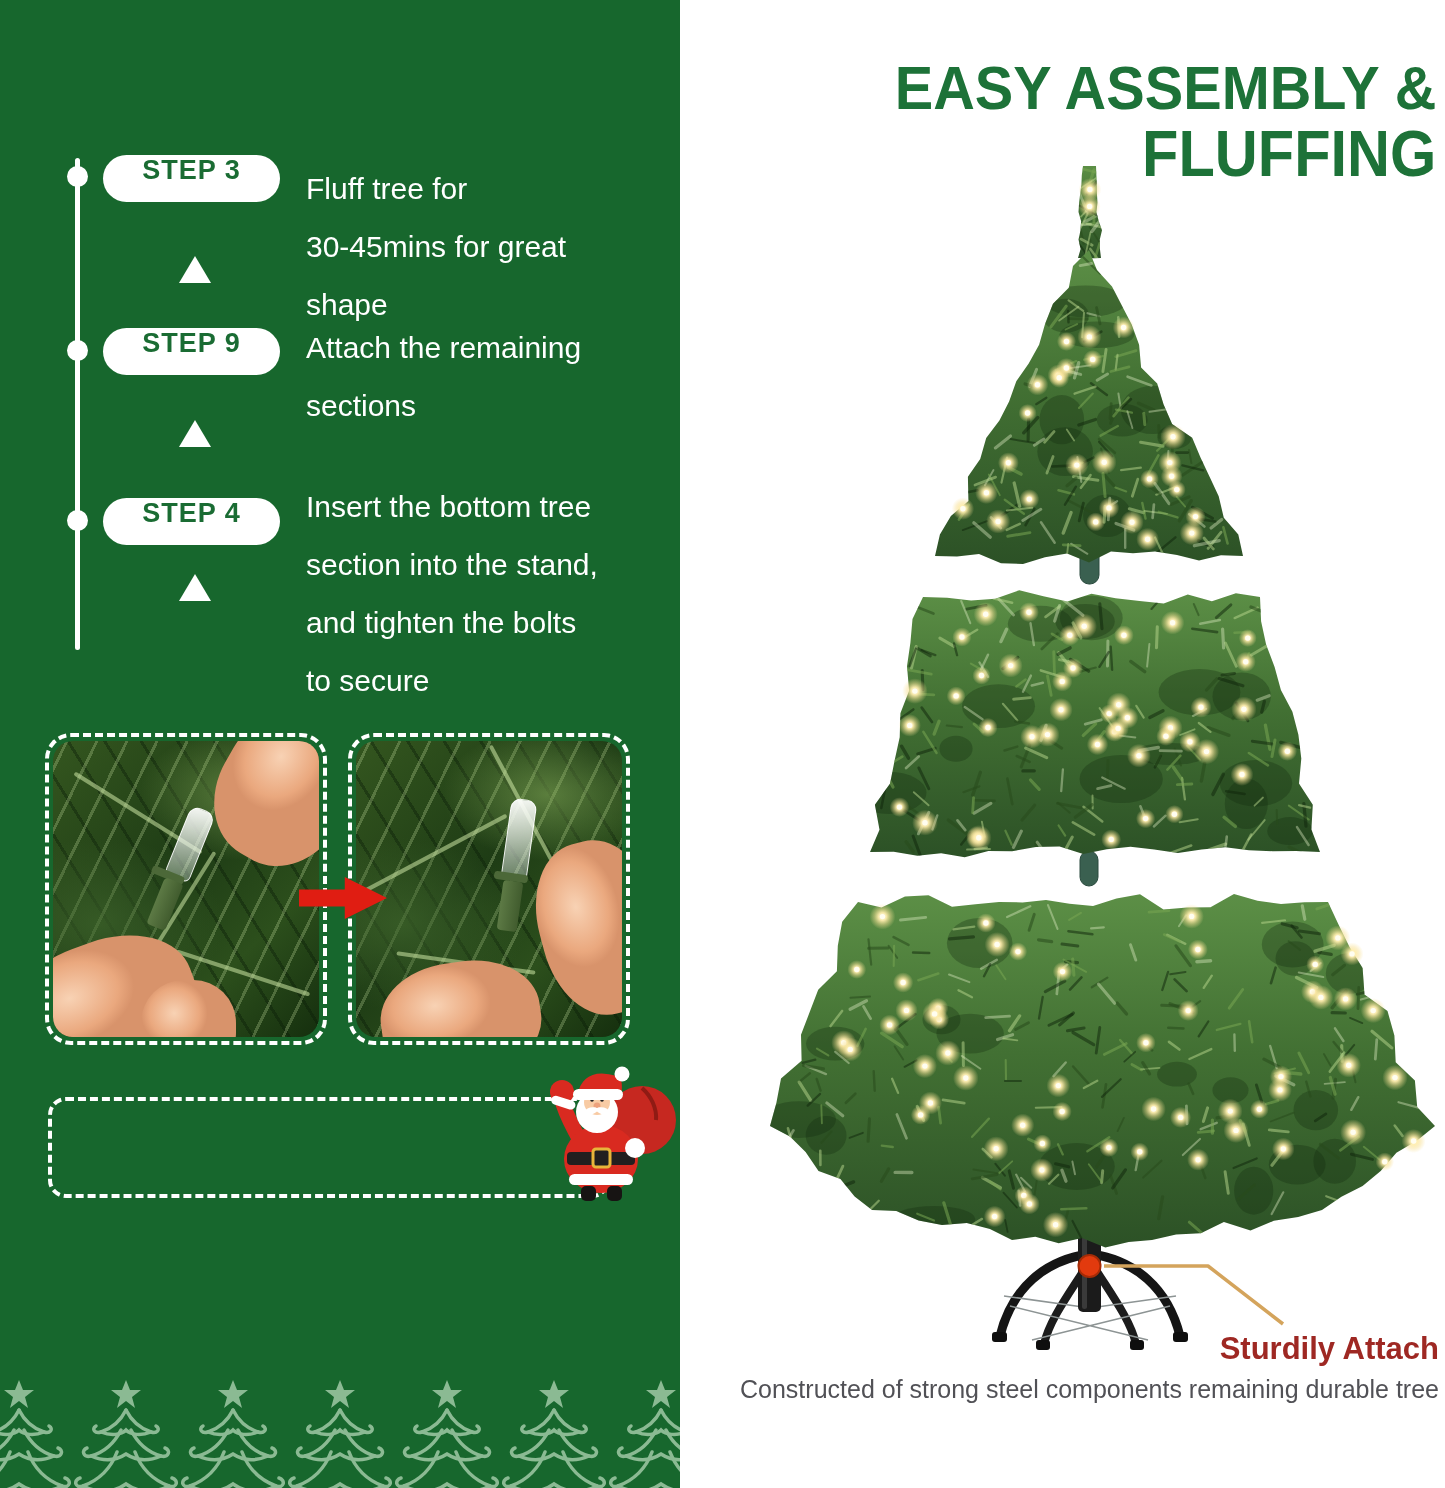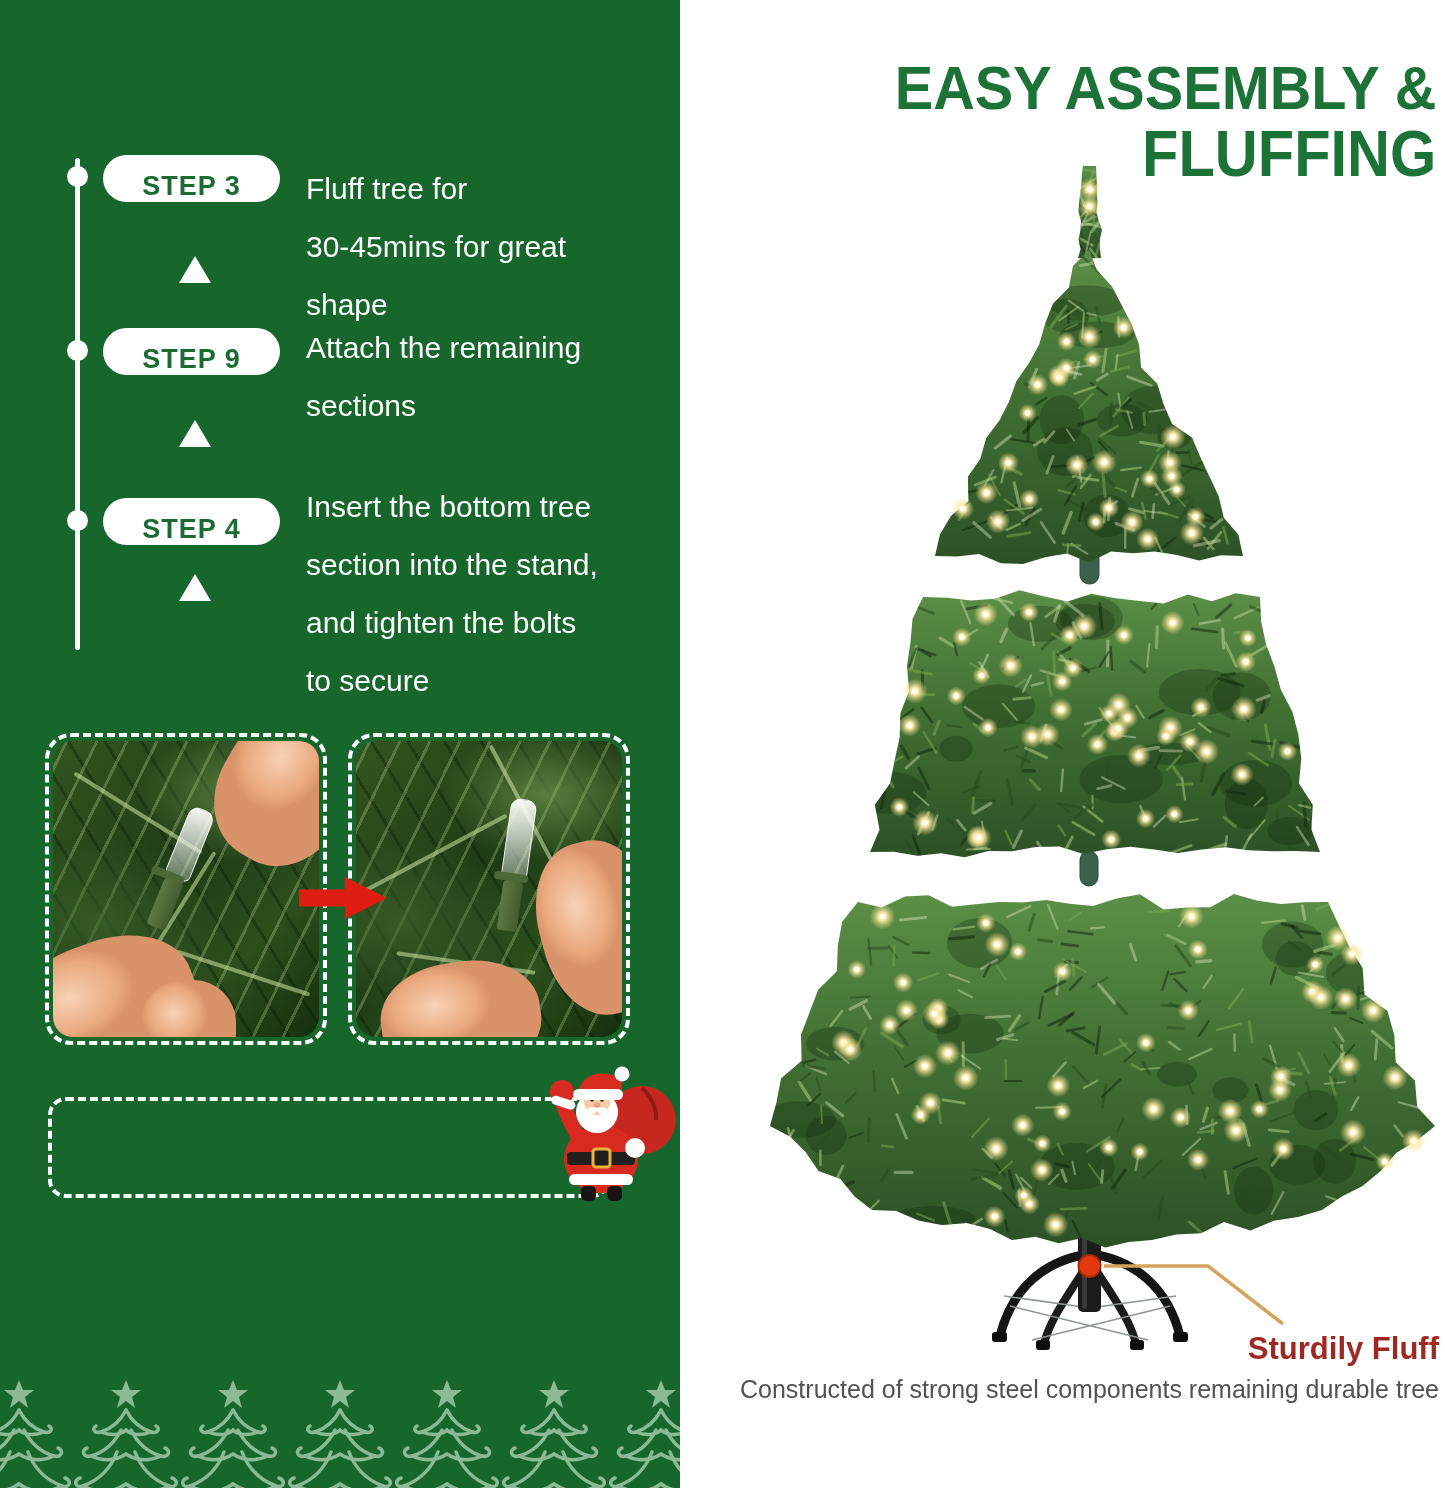--- a/index.html
+++ b/index.html
@@ -7,21 +7,21 @@
         font-family:"Liberation Sans",sans-serif;}
 
   
   .left-panel{position:absolute;left:0;top:0;width:680px;height:1488px;background:#17672d;}
 
   .timeline-line{position:absolute;left:75px;top:158px;width:5px;height:492px;background:#fff;border-radius:3px;}
   .timeline-dot{position:absolute;left:67px;width:21px;height:21px;border-radius:50%;background:#fff;}
   .dot1{top:166px;} .dot2{top:340px;} .dot3{top:510px;}
 
   .step-pill{position:absolute;left:103px;width:177px;height:47px;background:#fff;border-radius:24px;
-             display:flex;align-items:flex-end;justify-content:center;}
+             display:flex;align-items:flex-start;justify-content:center;}
   .pill1{top:155px;} .pill2{top:328px;} .pill3{top:498px;}
   .step-pill span{color:#1a6c33;font-size:27px;font-weight:bold;letter-spacing:1px;}
 
   .step-desc{position:absolute;left:306px;width:355px;color:#fff;font-size:30px;line-height:58px;
              white-space:pre-line;}
   .desc1{top:160px;} .desc2{top:319px;} .desc3{top:478px;}
 
   .up-triangle{position:absolute;left:179px;width:0;height:0;
                border-left:16px solid transparent;border-right:16px solid transparent;
                border-bottom:27px solid #fff;}
@@ -1120,18 +1120,18 @@
               <circle cx="382.5" cy="971.6" r="2.7" fill="#fffdf0"></circle>
               <circle cx="170.2" cy="1049.4" r="12.0" fill="url(#gGlow)"></circle>
               <circle cx="170.2" cy="1049.4" r="2.7" fill="#fffdf0"></circle>
             </g>
           </g>
         </g>
 
       <polyline points="424,1266 528,1266 603,1324" stroke="#d4a45c" stroke-width="3.5" fill="none" stroke-linejoin="round"></polyline>
     </svg>
 
-    <div class="sturdily">Sturdily Fluff</div>
+    <div class="sturdily">Sturdily Attach</div>
     <div class="caption">
       <span>Constructed of strong steel components remaining durable tree</span><br>
     </div>
   </div>
 </div>
 
 </body></html>

